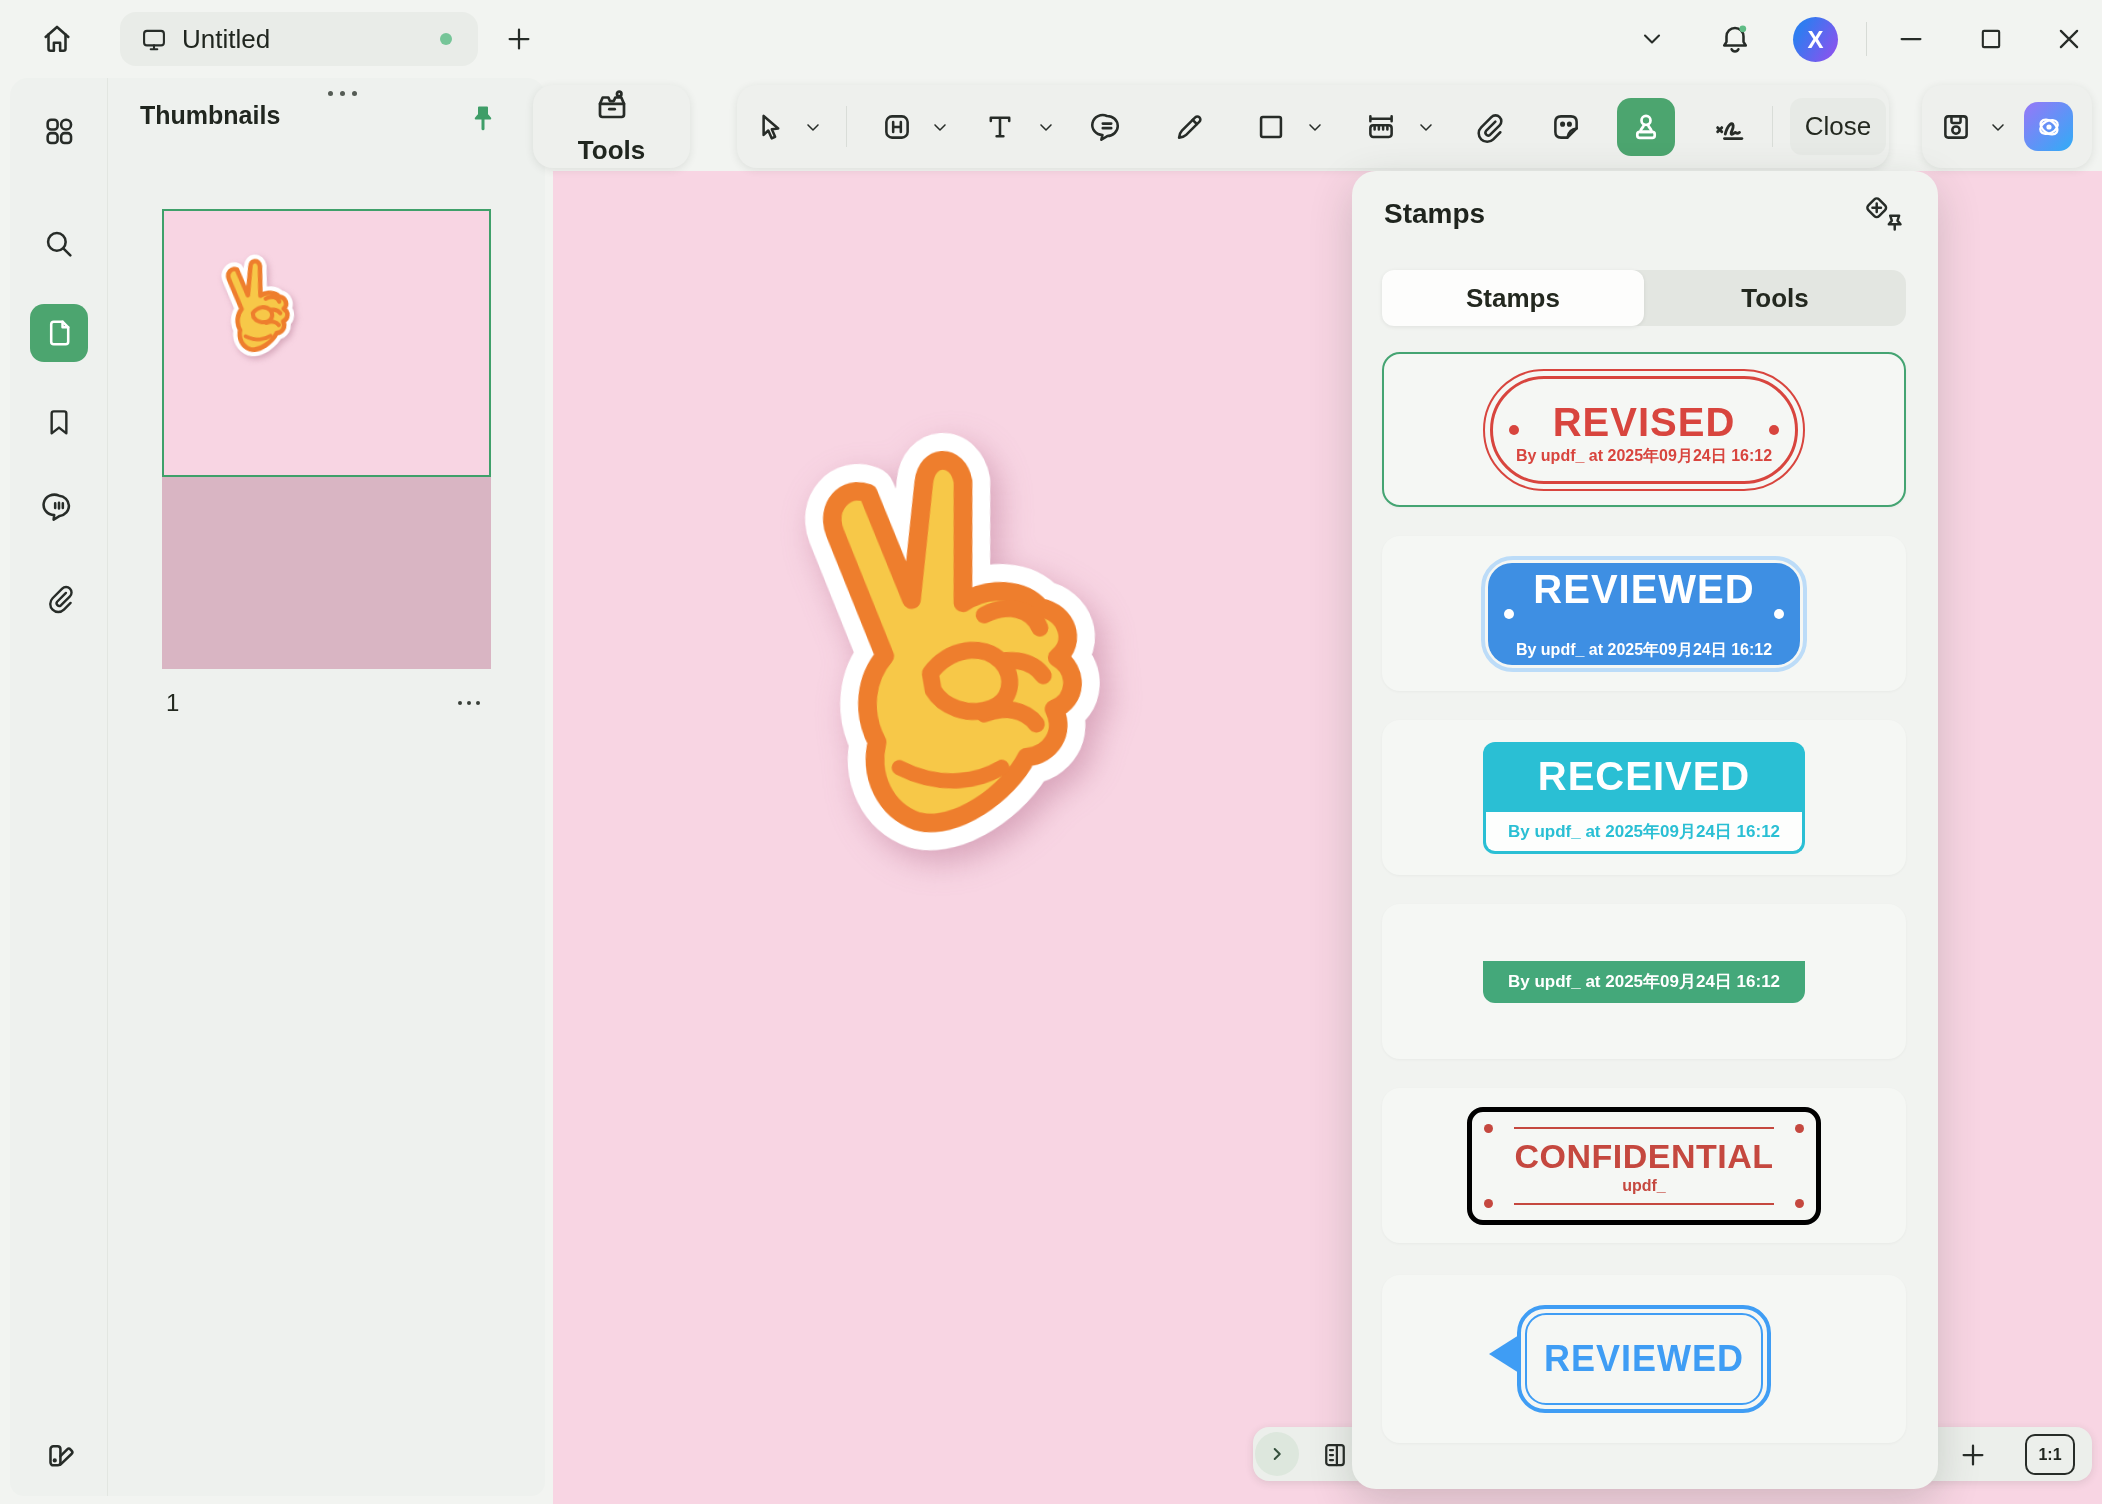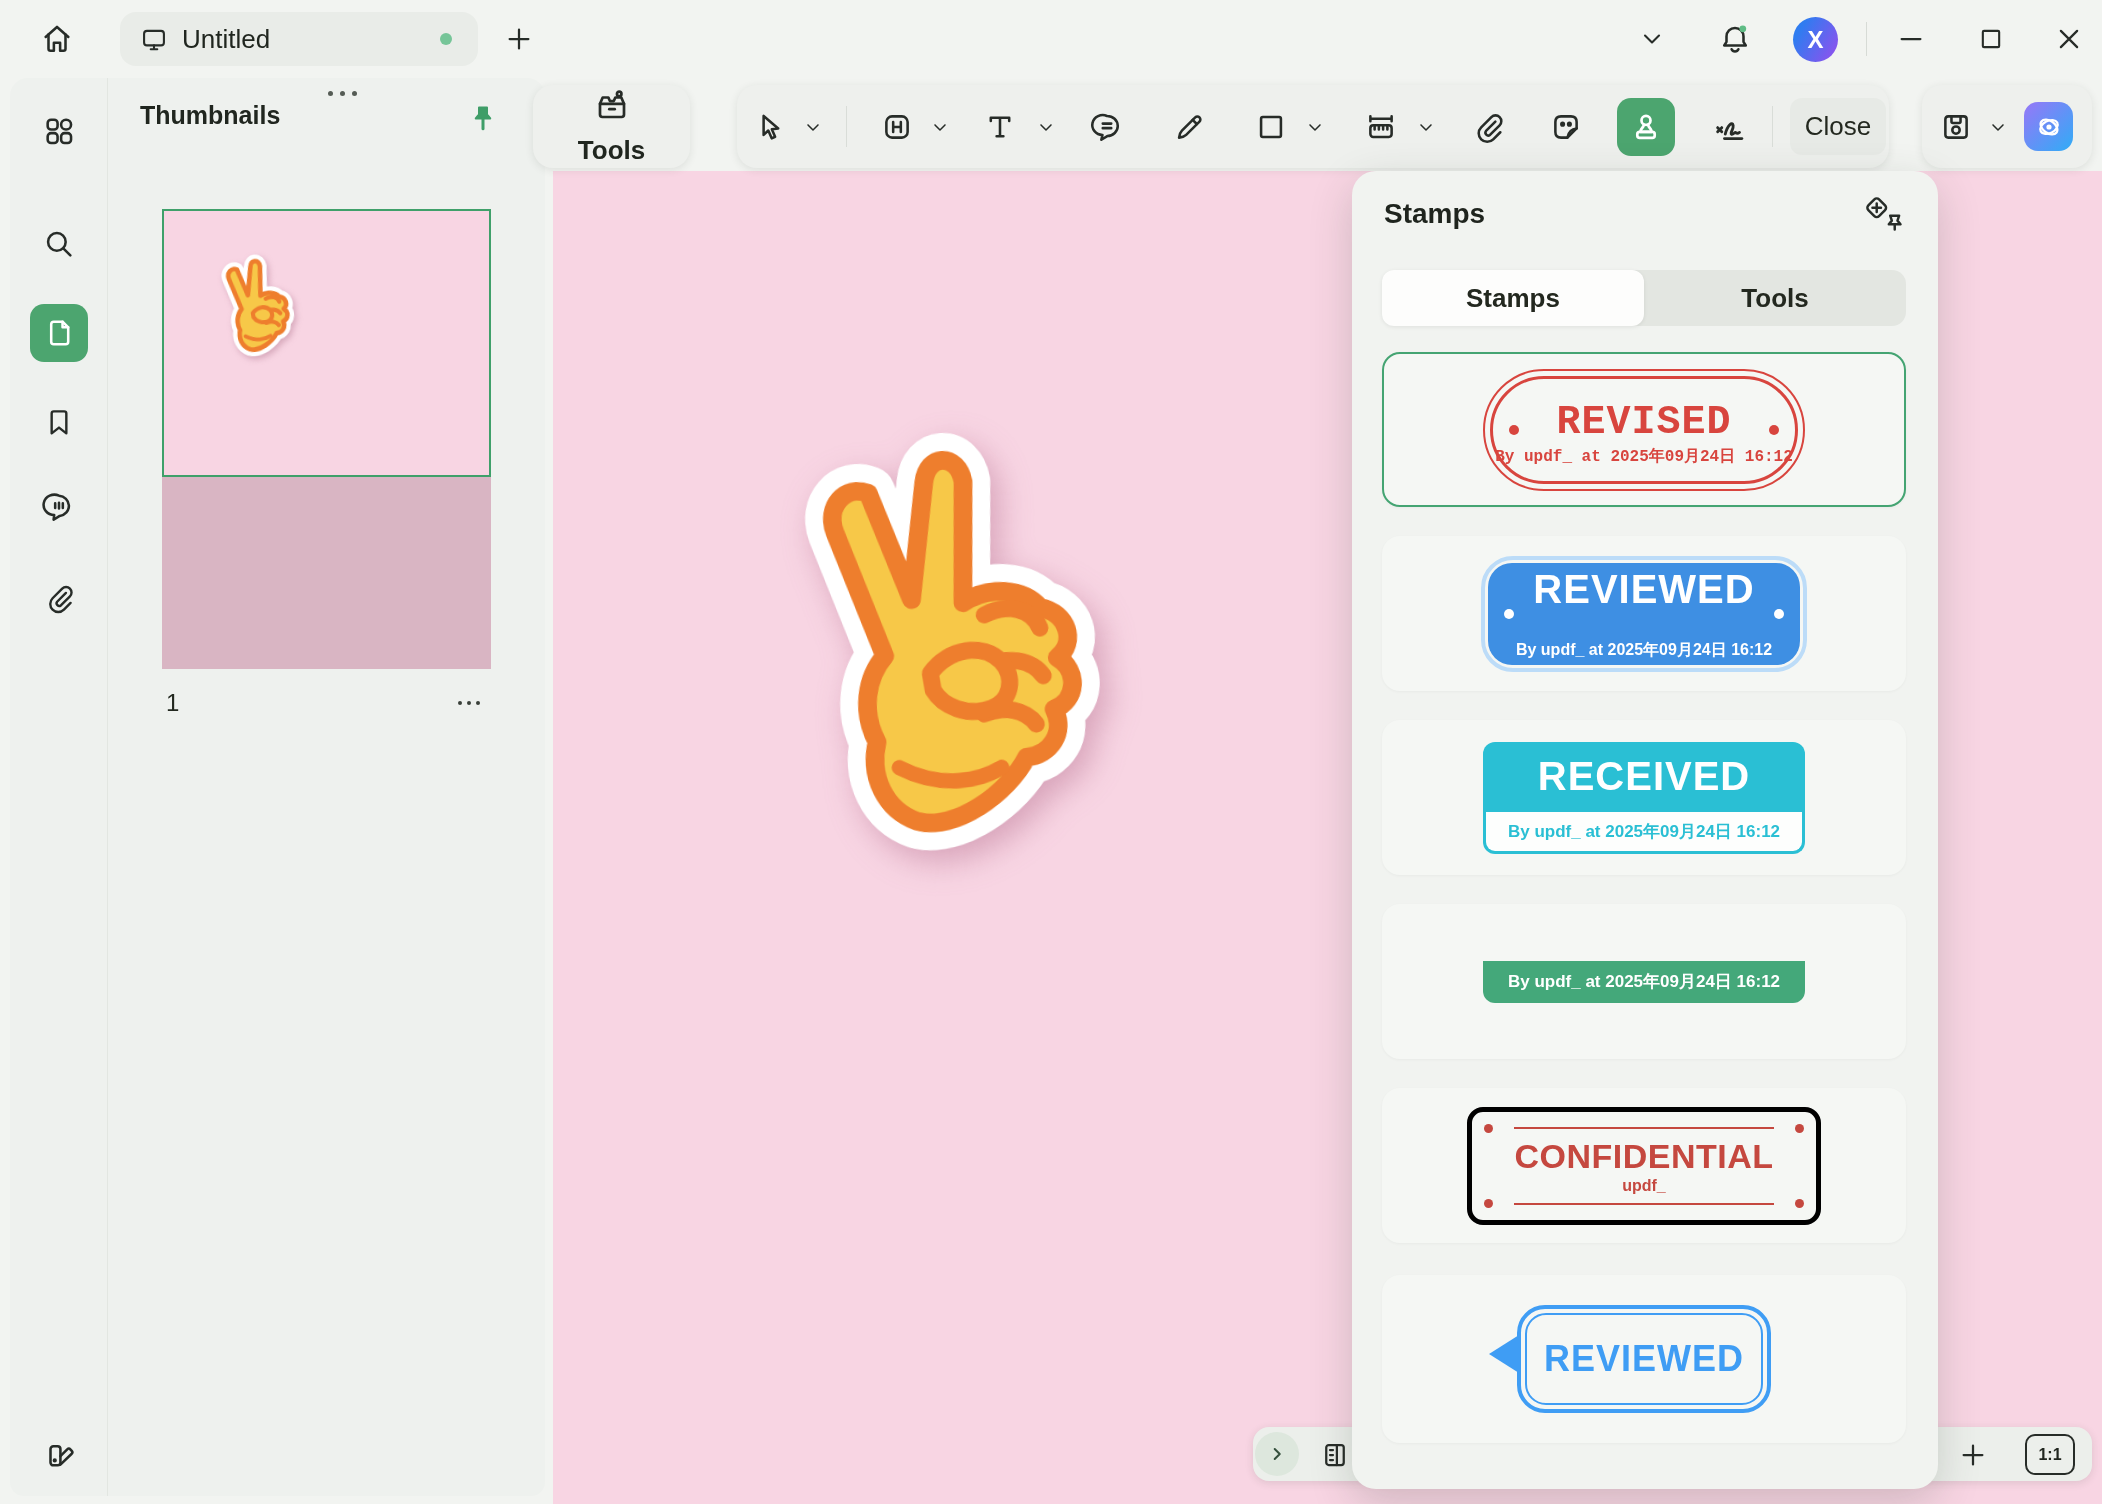--- a/index.html
+++ b/index.html
@@ -67,21 +67,21 @@
   .stamps-panel { position:absolute; left:1352px; top:171px; width:586px; height:1318px; background:#f1f3f0; border-radius:24px; box-shadow:0 14px 44px rgba(50,60,50,.20); z-index:9; }
   .sp-title { position:absolute; left:32px; top:27px; font-size:28px; font-weight:700; color:#1f241e; }
   .sp-pin { position:absolute; right:30px; top:20px; width:48px; height:48px; border:none; background:transparent; cursor:pointer; display:flex; align-items:center; justify-content:center; }
   .sp-tabs { position:absolute; left:30px; top:99px; width:524px; height:56px; background:#e3e6e1; border-radius:14px; display:flex; }
   .sp-tab { flex:1; border:none; background:transparent; border-radius:12px; font-family:"Liberation Sans",sans-serif; font-size:26px; font-weight:700; color:#23281f; cursor:pointer; }
   .sp-tab.active { background:#fdfdfc; box-shadow:0 1px 4px rgba(0,0,0,.08); }
   .stamp-card { position:absolute; left:30px; width:524px; height:155px; background:#f5f7f4; border-radius:18px; cursor:pointer; display:flex; align-items:center; justify-content:center; box-shadow:0 1px 3px rgba(0,0,0,.04); }
   .stamp-card.selected { border:2.5px solid #44a472; }
 
   
-  .st-revised { position:relative; width:322px; height:122px; border:2px solid #d8453e; border-radius:70px; display:flex; align-items:center; justify-content:center;font-family:Liberation Mono, monospace; }
+  .st-revised { position:relative; width:322px; height:122px; border:2px solid #d8453e; border-radius:70px; display:flex; align-items:center; justify-content:center; }
   .st-revised .inner { position:absolute; inset:5px; border:3.5px solid #d8453e; border-radius:70px; }
   .st-revised .word { position:relative; font-size:40px; font-weight:800; color:#d8453e; letter-spacing:1px; margin-top:-14px; }
   .st-revised .by { position:absolute; bottom:22px; width:100%; text-align:center; font-size:16px; font-weight:700; color:#d8453e; }
   .side-dot { position:absolute; top:50%; transform:translateY(-50%); width:10px; height:10px; border-radius:50%; }
   .st-revised .side-dot { background:#d8453e; }
   .st-reviewed { position:relative; width:326px; height:116px; border:4px solid #bcdcf8; border-radius:32px; padding:3px; }
   .st-reviewed .fill { position:relative; width:100%; height:100%; background:#3e8fe3; border-radius:24px; display:flex; flex-direction:column; align-items:center; justify-content:center;gap:26px; }
   .st-reviewed .word { font-size:40px; font-weight:800; color:#fff; letter-spacing:1px; }
   .st-reviewed .by { font-size:16px; font-weight:700; color:#fff; margin-top:2px; }
   .st-reviewed .side-dot { background:#fff; }

